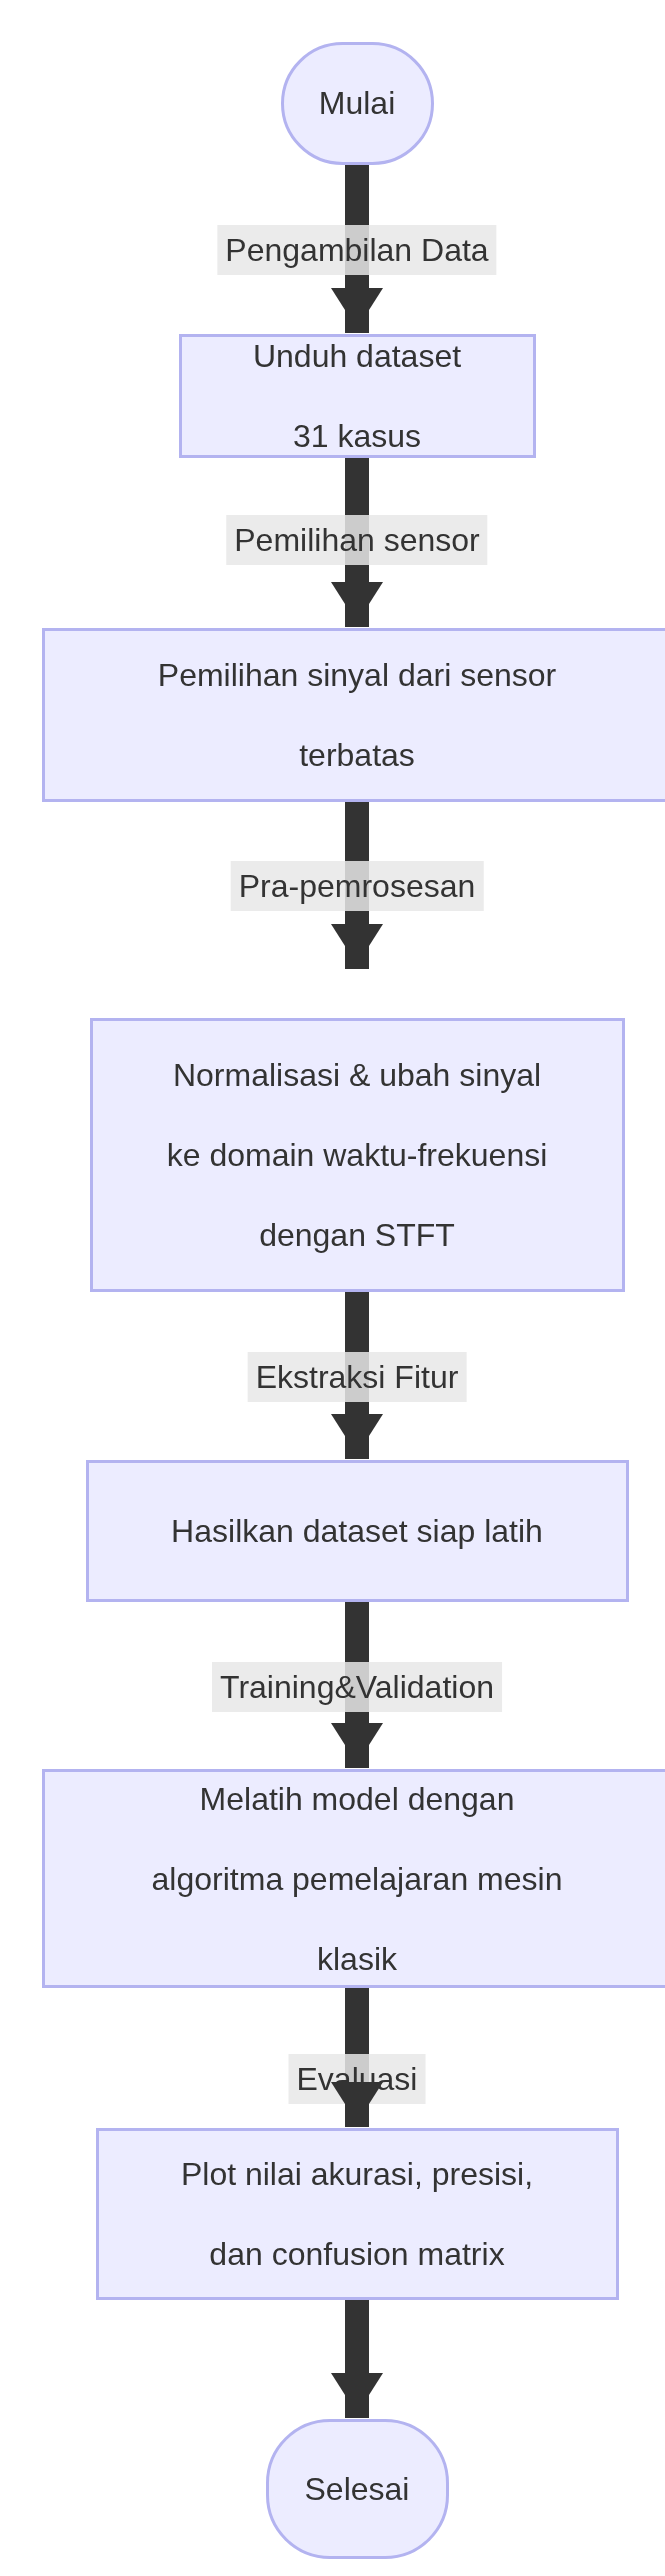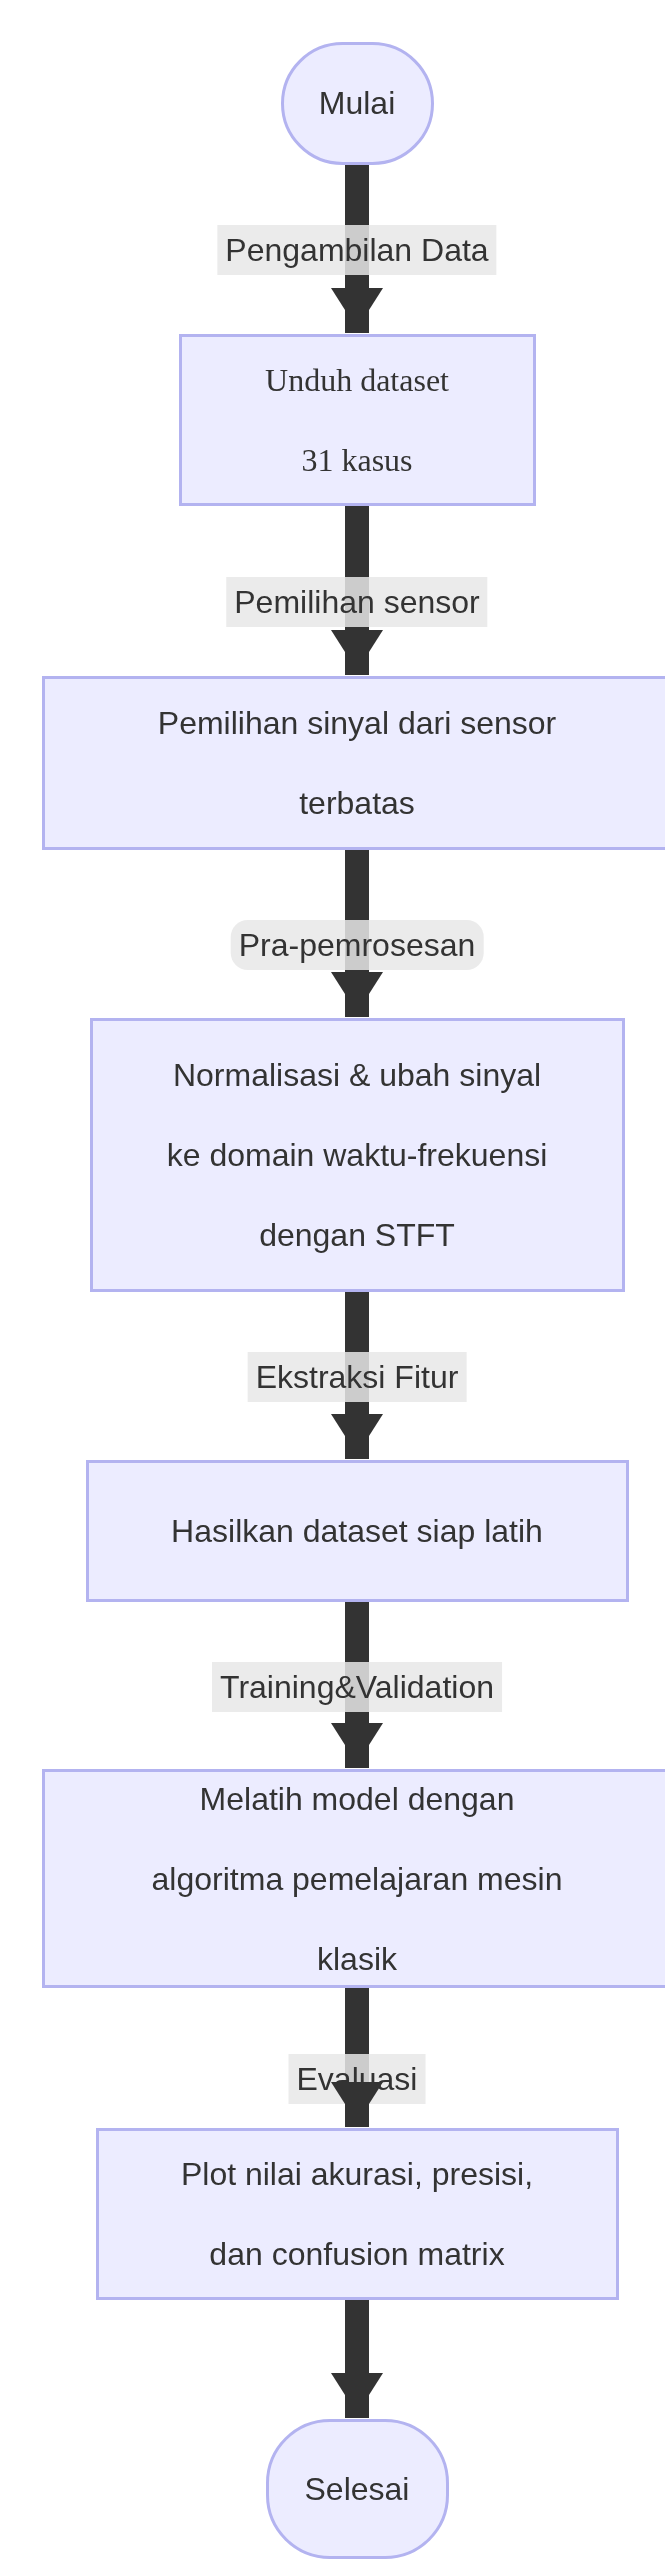--- a/index.html
+++ b/index.html
@@ -27,23 +27,23 @@
   .terminal.start { width: 153px; height: 123px; }
   .terminal.end   { width: 183px; height: 140px; }
   
   .node {
     background: var(--node_fill, #ECECFF);
     border: 3.4px solid var(--node_border, #B3B3F0);
     display: flex; flex-direction: column; align-items: center; justify-content: center;
     font-size: 32px; line-height: 56px; text-align: center;
     flex: none;
   }
-  .b0 { width: 357px; height: 172px; font-family: Liberation Serif, serif; }
+  .b0 { width: 357px; height: 124px; }
   .b1 { width: 631px; height: 174px; }
-  .b2 { width: 535px; height: 274px; }
+  .b2 { width: 535px; height: 274px; margin-top: 48px; }
   .b3 { width: 543px; height: 142px; }
   .b4 { width: 631px; height: 219px; }
   .b5 { width: 523px; height: 172px; }
   
   .connector { position: relative; width: 100%; flex: none; }
   .c0 { height: 169px; } .c1 { height: 170px; } .c2 { height: 168px; }
   .c3 { height: 168px; text-align: center; } .c4 { height: 167px; } .c5 { height: 140px; }
   .c6 { height: 119px; }
   .connector .line {
     position: absolute; left: 50%; transform: translateX(-50%);
@@ -57,22 +57,22 @@
     border-right: 14.8px solid transparent;
     border-top: 22px solid var(--edge_color, #333333);
   }
   .connector .edge-label {
     position: absolute; left: 50%; transform: translateX(-50%);
     background: rgba(232, 232, 232, 0.85);
     font-size: 32px; line-height: 50px;
     padding: 0 8px; white-space: nowrap;
   }
   .c0 .edge-label { top: 60px; }
-  .c1 .edge-label { top: 71px; }
-  .c2 .edge-label { top: 70px; border-radius: 17px; }
+  .c1 .edge-label { top: 57px; }
+  .c2 .edge-label { top: 59px; }
   .c3 .edge-label { top: 60px; }
   .c4 .edge-label { top: 60px; }
   .c5 .edge-label { top: 66px; }
 </style>
 </head>
 <body>
 
 <main class="diagram">
 
   <div class="terminal start">

